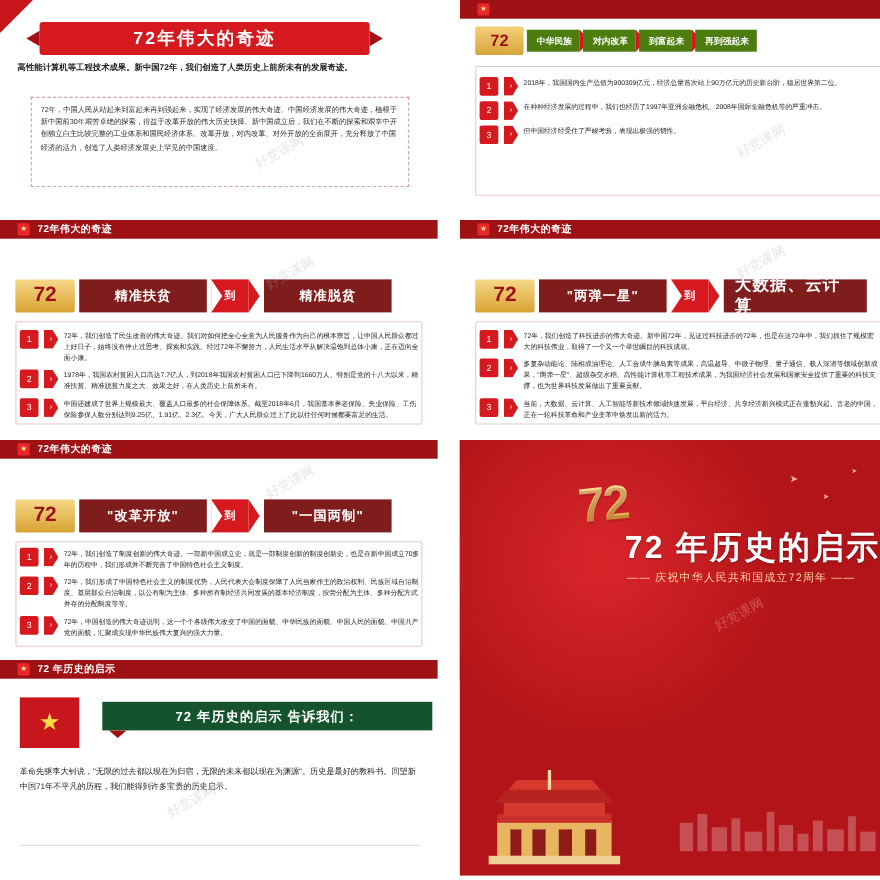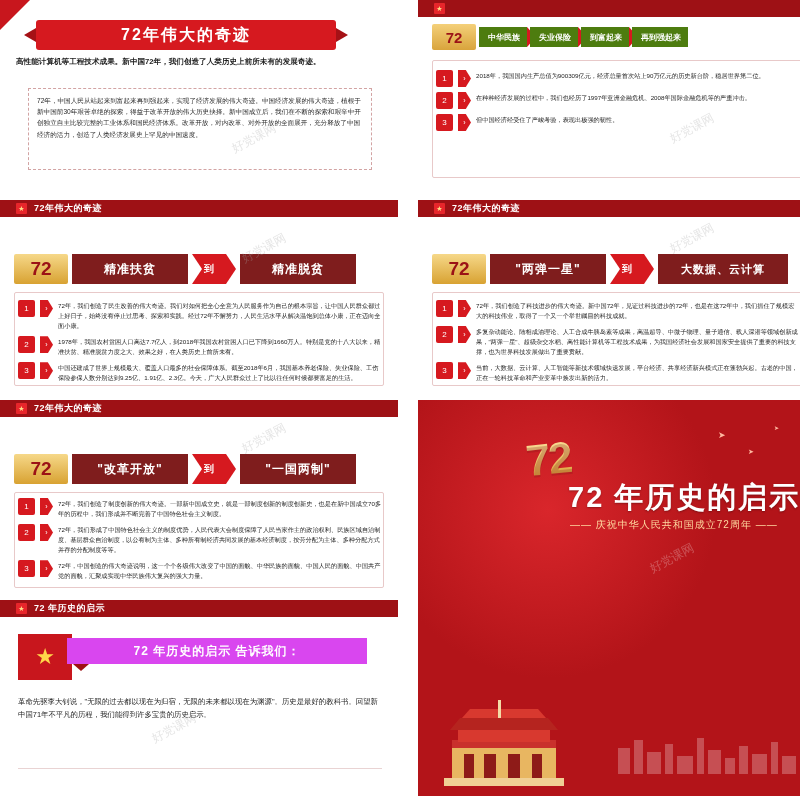--- a/index.html
+++ b/index.html
@@ -149,22 +149,22 @@
   }
   .dove { position: absolute; color: #ffb9a0; font-size: 9px; }
 
   
   .star-box {
     position: absolute; left: 18px; top: 34px; width: 54px; height: 46px;
     background: #c8161d; display: flex; align-items: center; justify-content: center;
     color: #ffd84a; font-size: 22px;
   }
   .tell-bar {
-    position: absolute; left: 67px; top: 38px; width: 300px; height: 26px;
-    background: #d946ef; color: #fff; font-size: 12px; font-weight: bold;
+    position: absolute; left: 93px; top: 38px; width: 300px; height: 26px;
+    background: #14532d; color: #fff; font-size: 12px; font-weight: bold;
     display: flex; align-items: center; justify-content: center; letter-spacing: 1px;
   }
   .tell-bar:after {
     content:""; position:absolute; left: 6px; bottom: -7px;
     border-top: 7px solid #9e1115; border-left: 8px solid transparent; border-right: 8px solid transparent;
   }
   .para {
     position: absolute; left: 18px; width: 364px; font-size: 7.4px; line-height: 1.7; color: #1d1d1d;
   }
   .div-line { position: absolute; height: 1px; background: #e9d3d3; }
@@ -183,21 +183,21 @@
   </div>
 
   <div class="slide">
     <div class="hdr-bar"></div>
     <div class="hdr-emblem">★</div>
     <div class="hdr-title"></div>
 
     <div class="chev-row">
       <div class="num-badge">72</div>
       <div class="chev">中华民族</div>
-      <div class="chev">失业保险</div>
+      <div class="chev">对内改革</div>
       <div class="chev">到富起来</div>
       <div class="chev plain">再到强起来</div>
     </div>
 
     <div class="panel-frame" style="left:14px; top:60px; width:370px; height:118px;"></div>
     <div class="nlist" style="top:70px;">
       <div class="nrow">
         <div class="nbadge">1</div>
         <div class="nchev">›</div>
         <div class="ntext">2018年，我国国内生产总值为900309亿元，经济总量首次站上90万亿元的历史新台阶，稳居世界第二位。</div>
@@ -251,21 +251,21 @@
 
   <div class="slide">
     <div class="hdr-bar"></div>
     <div class="hdr-emblem">★</div>
     <div class="hdr-title">72年伟大的奇迹</div>
 
     <div class="chev-row2">
       <div class="num-badge-lg">72</div>
       <div class="big-chev" style="width:116px;">"两弹一星"</div>
       <div class="mid-arrow">到</div>
-      <div class="big-chev" style="width:130px; margin-left:10px; font-size:11px;">大数据、云计算</div>
+      <div class="big-chev" style="width:130px; margin-left:10px; font-size:15px;">大数据、云计算</div>
     </div>
 
     <div class="panel-frame" style="left:14px; top:92px; width:370px; height:94px;"></div>
     <div class="nlist" style="top:100px;">
       <div class="nrow">
         <div class="nbadge">1</div>
         <div class="nchev">›</div>
         <div class="ntext">72年，我们创造了科技进步的伟大奇迹。新中国72年，见证过科技进步的72年，也是在这72年中，我们抓住了规模宏大的科技伟业，取得了一个又一个举世瞩目的科技成就。</div>
       </div>
       <div class="nrow">

